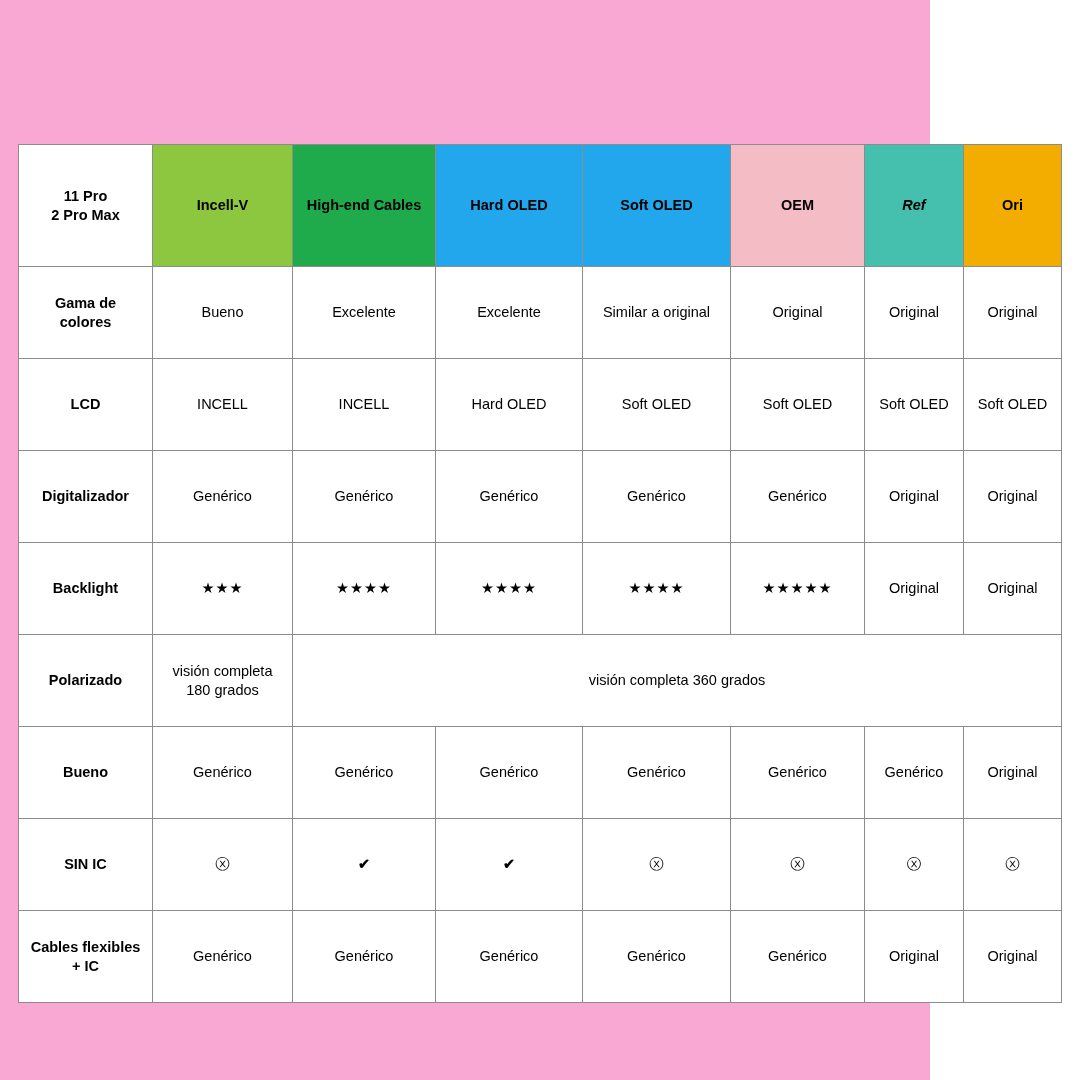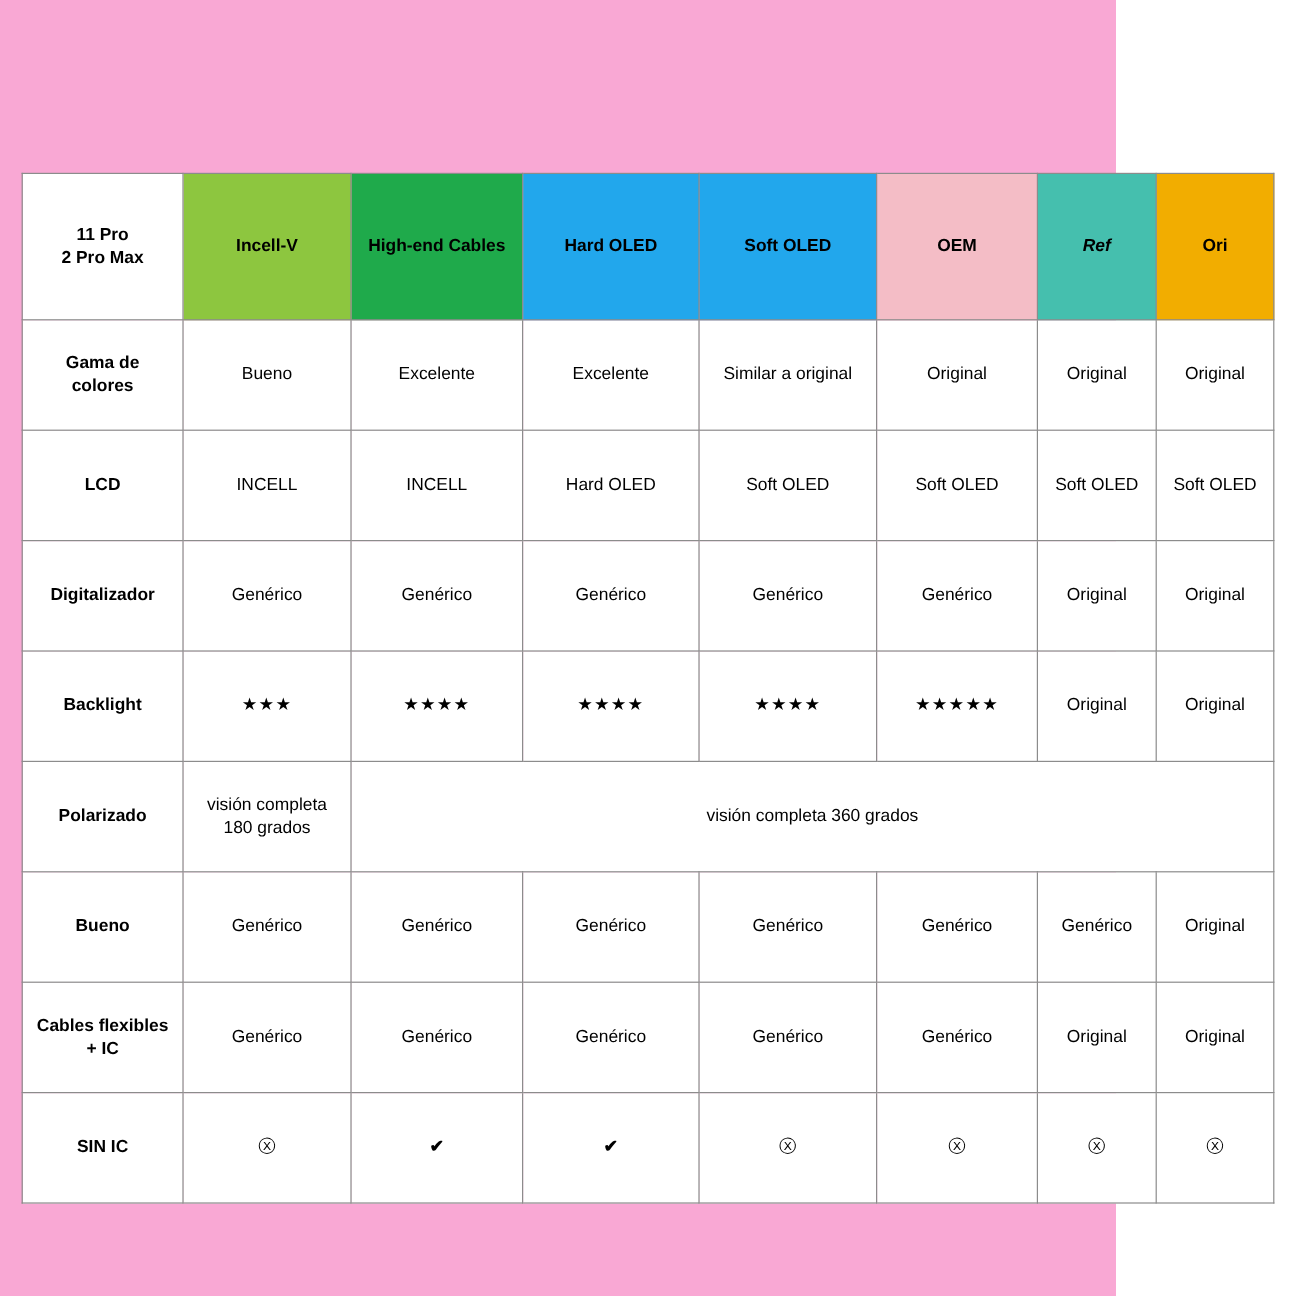--- a/index.html
+++ b/index.html
@@ -183,40 +183,40 @@
         <td>Genérico</td>
         <td>Genérico</td>
         <td>Genérico</td>
         <td>Genérico</td>
         <td>Genérico</td>
         <td>Genérico</td>
         <td>Original</td>
       </tr>
 
       <tr class="body-row">
+        <td class="row-label">SIN IC</td>
+        <td class="xmark">ⓧ</td>
+        <td class="check">✔</td>
+        <td class="check">✔</td>
+        <td class="xmark">ⓧ</td>
+        <td class="xmark">ⓧ</td>
+        <td class="xmark">ⓧ</td>
+        <td class="xmark">ⓧ</td>
+      </tr>
+
+      <tr class="body-row">
         <td class="row-label">
           <div>Cables flexibles</div>
           <div>+ IC</div>
         </td>
         <td>Genérico</td>
         <td>Genérico</td>
         <td>Genérico</td>
         <td>Genérico</td>
         <td>Genérico</td>
         <td>Original</td>
         <td>Original</td>
       </tr>
 
-      <tr class="body-row">
-        <td class="row-label">SIN IC</td>
-        <td class="xmark">ⓧ</td>
-        <td class="check">✔</td>
-        <td class="check">✔</td>
-        <td class="xmark">ⓧ</td>
-        <td class="xmark">ⓧ</td>
-        <td class="xmark">ⓧ</td>
-        <td class="xmark">ⓧ</td>
-      </tr>
-
     </tbody>
   </table>
 
 </div>
 
 </body></html>

